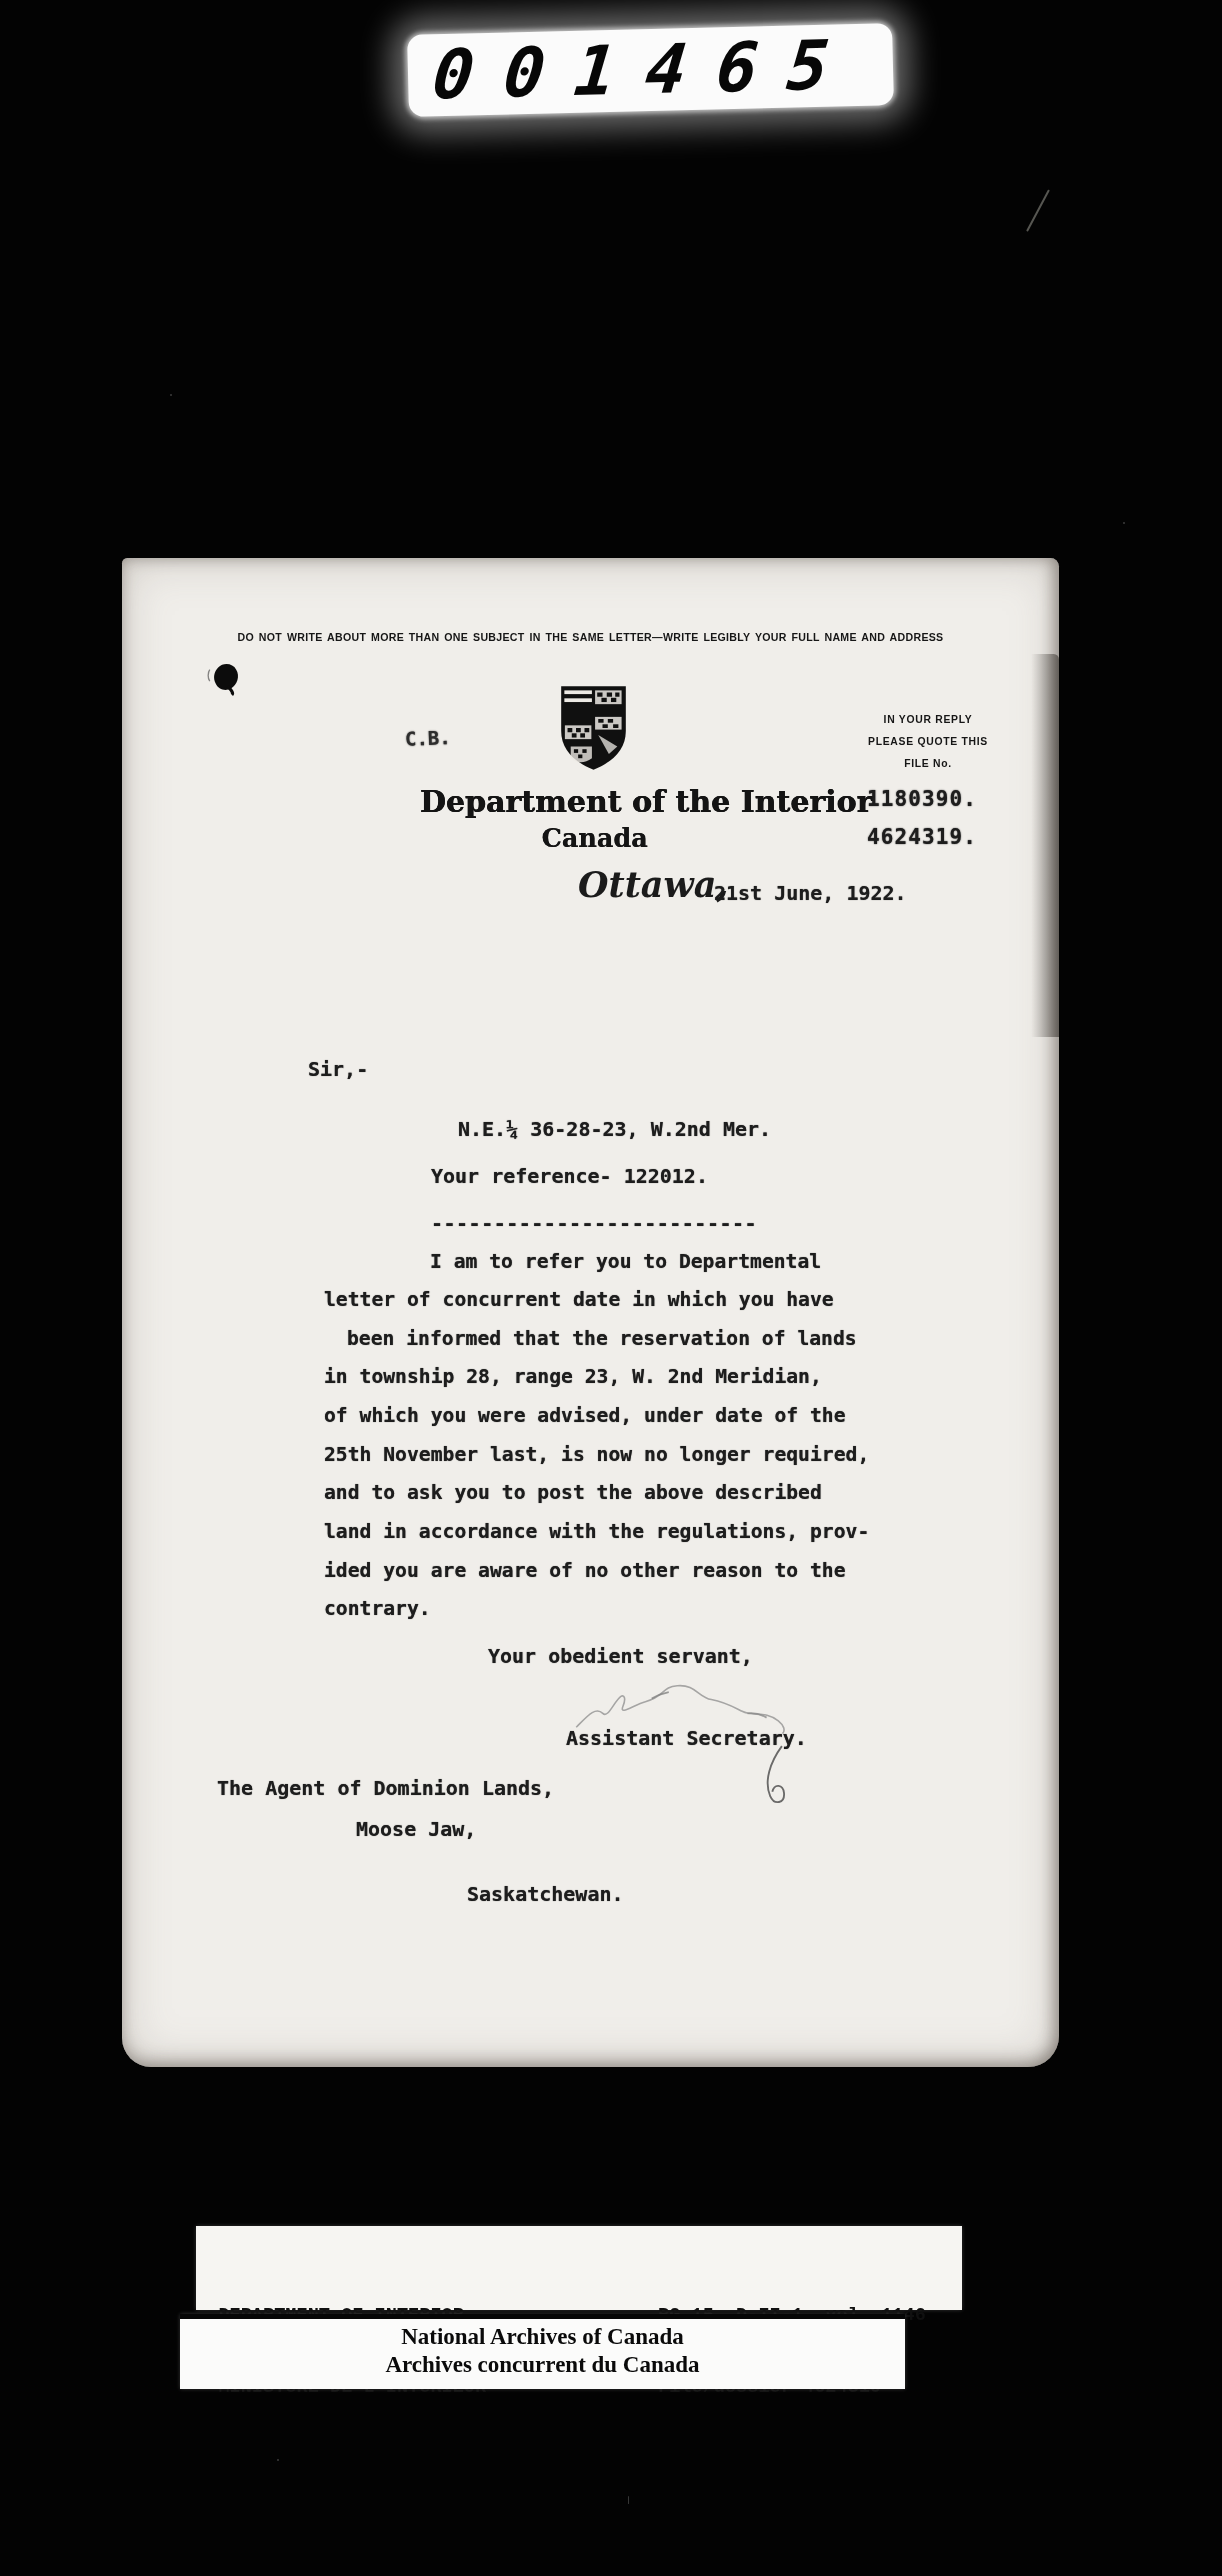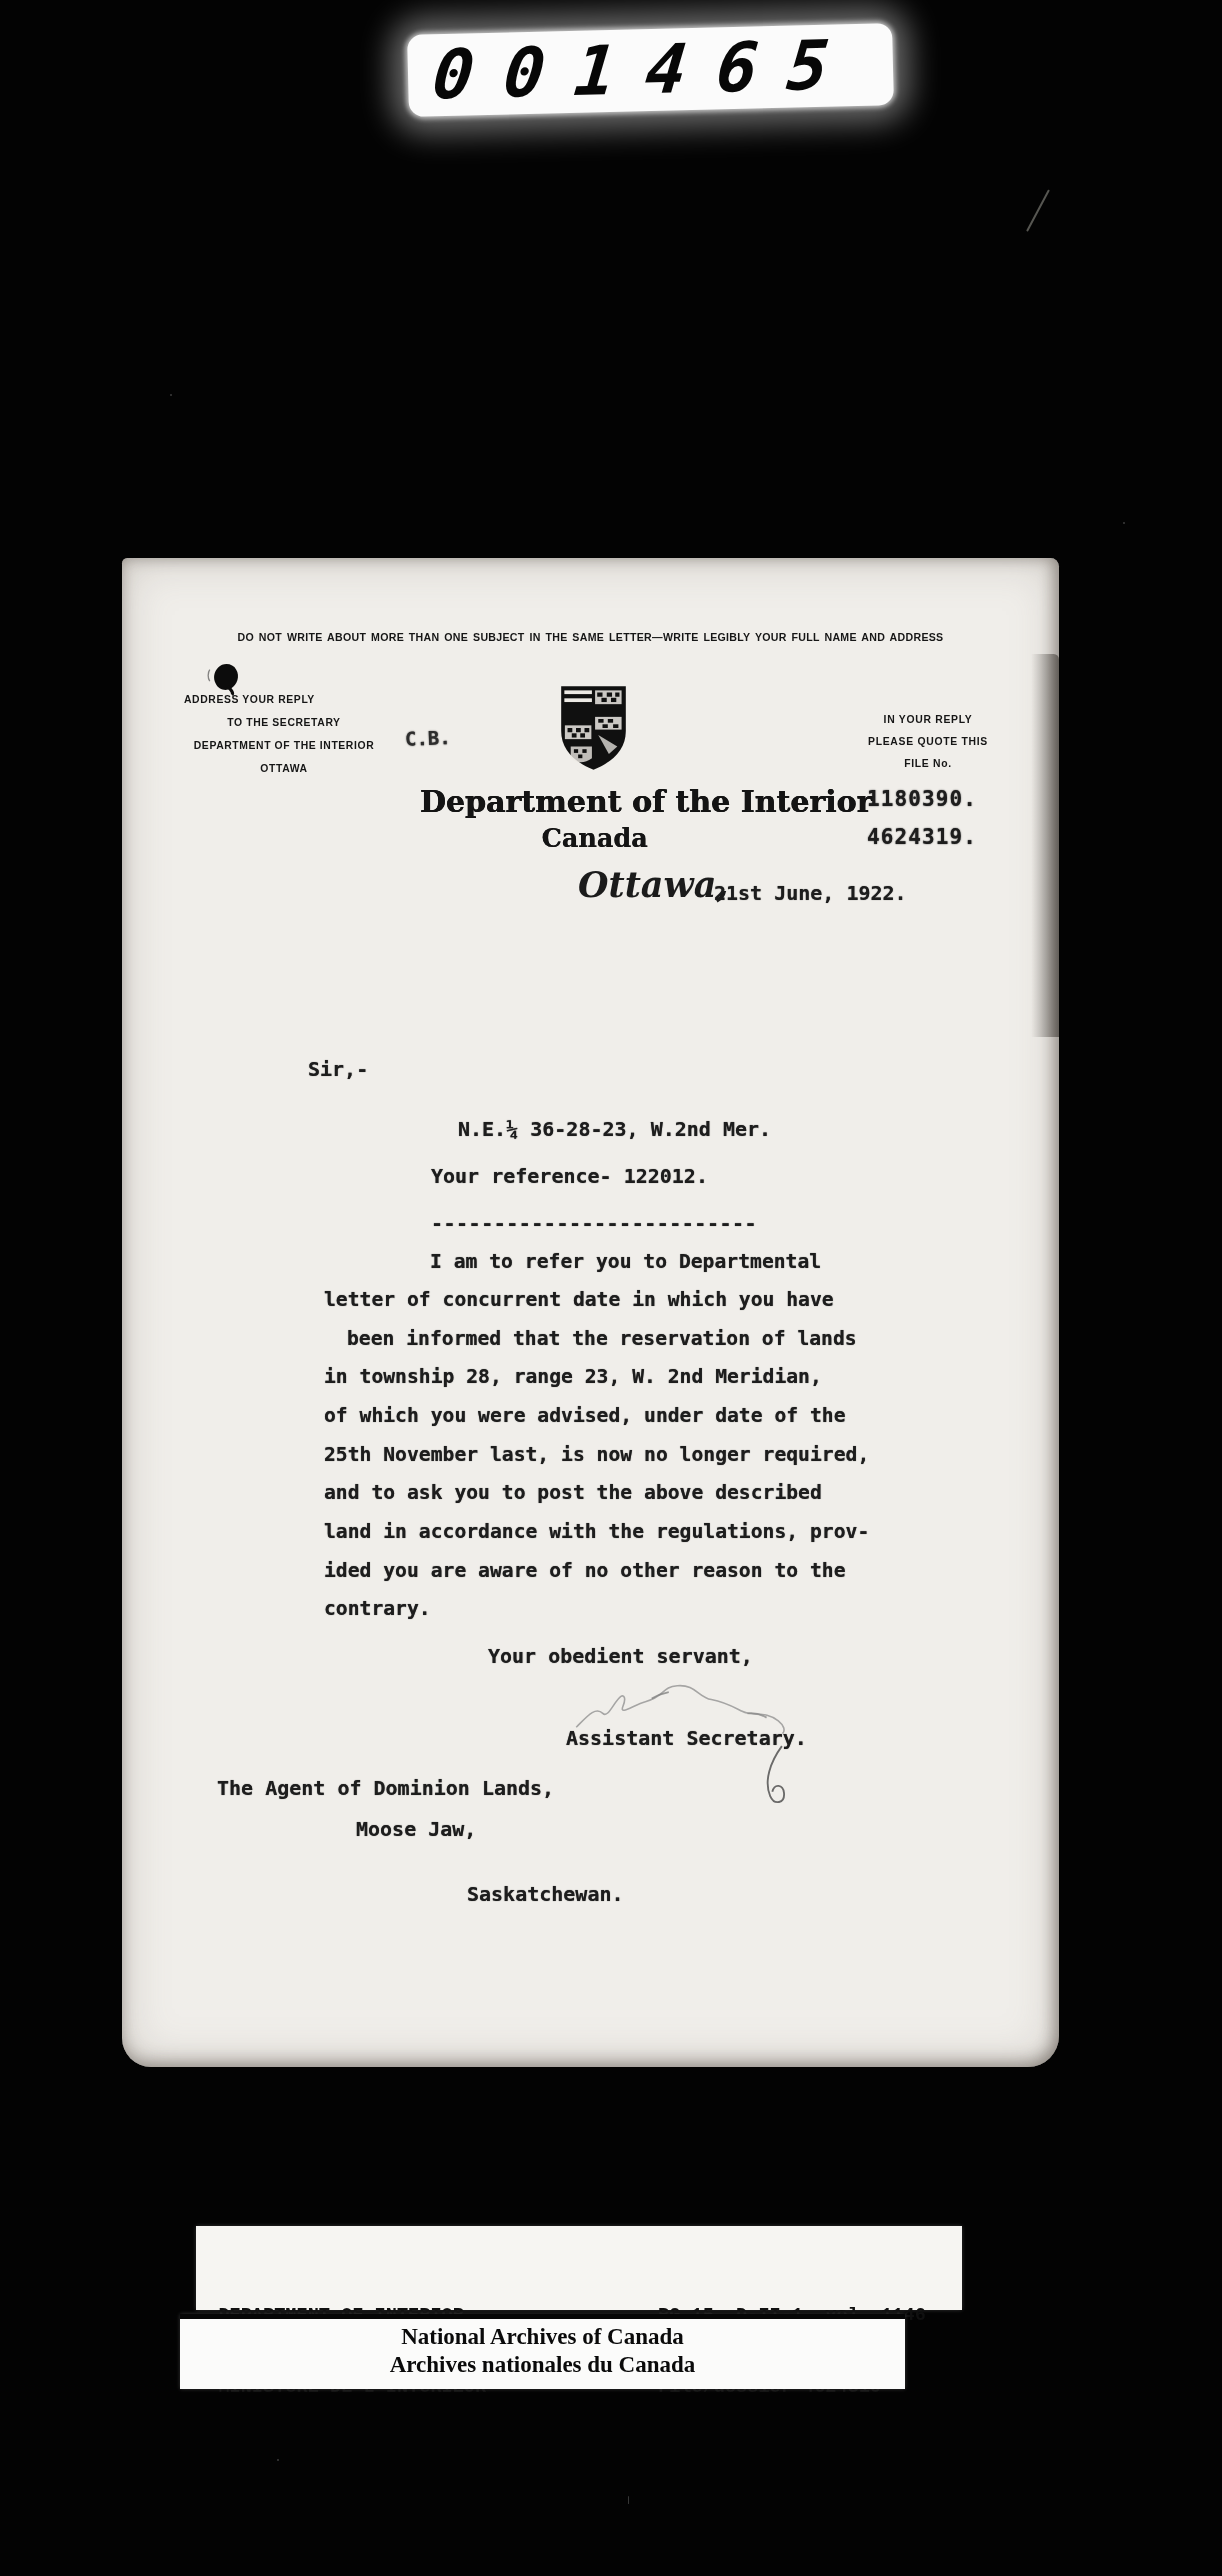--- a/index.html
+++ b/index.html
@@ -85,26 +85,20 @@
     <div class="curl-shadow"></div>
 
     <div class="warning">DO NOT WRITE ABOUT MORE THAN ONE SUBJECT IN THE SAME LETTER—WRITE LEGIBLY YOUR FULL NAME AND ADDRESS</div>
 
     <svg class="blob" width="45" height="39" viewBox="0 0 84 74">
       <path d="M30,18 C40,8 58,10 64,22 C72,34 66,52 54,58 C44,64 30,60 25,48 C20,38 22,26 30,18 Z" fill="#0c0c0c"></path>
       <path d="M48,54 C54,60 60,66 56,70" stroke="#0c0c0c" stroke-width="6" fill="none"></path>
       <path d="M14,22 C10,28 10,38 14,44" stroke="#3a3a3a" stroke-width="2.5" fill="none" opacity=".6"></path>
     </svg>
 
-    <div class="addr-block">
-      <div class="a1">ADDRESS YOUR REPLY</div>
-      <div class="a2">TO THE SECRETARY</div>
-      <div class="a3">DEPARTMENT OF THE INTERIOR</div>
-      <div class="a4">OTTAWA</div>
-    </div>
 
     <div class="typed stamp">C.B.</div>
 
     <svg class="crest" width="71" height="88" viewBox="0 0 134 166">
       <path d="M6,4 H128 V88 C128,124 104,146 67,162 C30,146 6,124 6,88 Z" fill="#101010"></path>
       <rect x="12" y="12" width="52" height="7" fill="#ece9e4"></rect>
       <rect x="12" y="27" width="52" height="7" fill="#ece9e4"></rect>
       <rect x="70" y="12" width="50" height="26" fill="#ece9e4" opacity=".85"></rect>
       <rect x="74" y="16" width="10" height="8" fill="#101010"></rect>
         <rect x="92" y="16" width="10" height="8" fill="#101010"></rect>
@@ -188,18 +182,18 @@
     </div>
     <div class="col col-right">
       <div>RG 15, D-II-1, vol. 1146</div>
       <div>File/dossier 4624319</div>
     </div>
   </div>
 
   <div class="label2">
     <div class="wrap">
       <div class="line">National Archives of Canada</div>
-      <div class="line">Archives nationales du Canada</div>
+      <div class="line">Archives concurrent du Canada</div>
     </div>
   </div>
 
 </div>
 
 
 </body></html>

